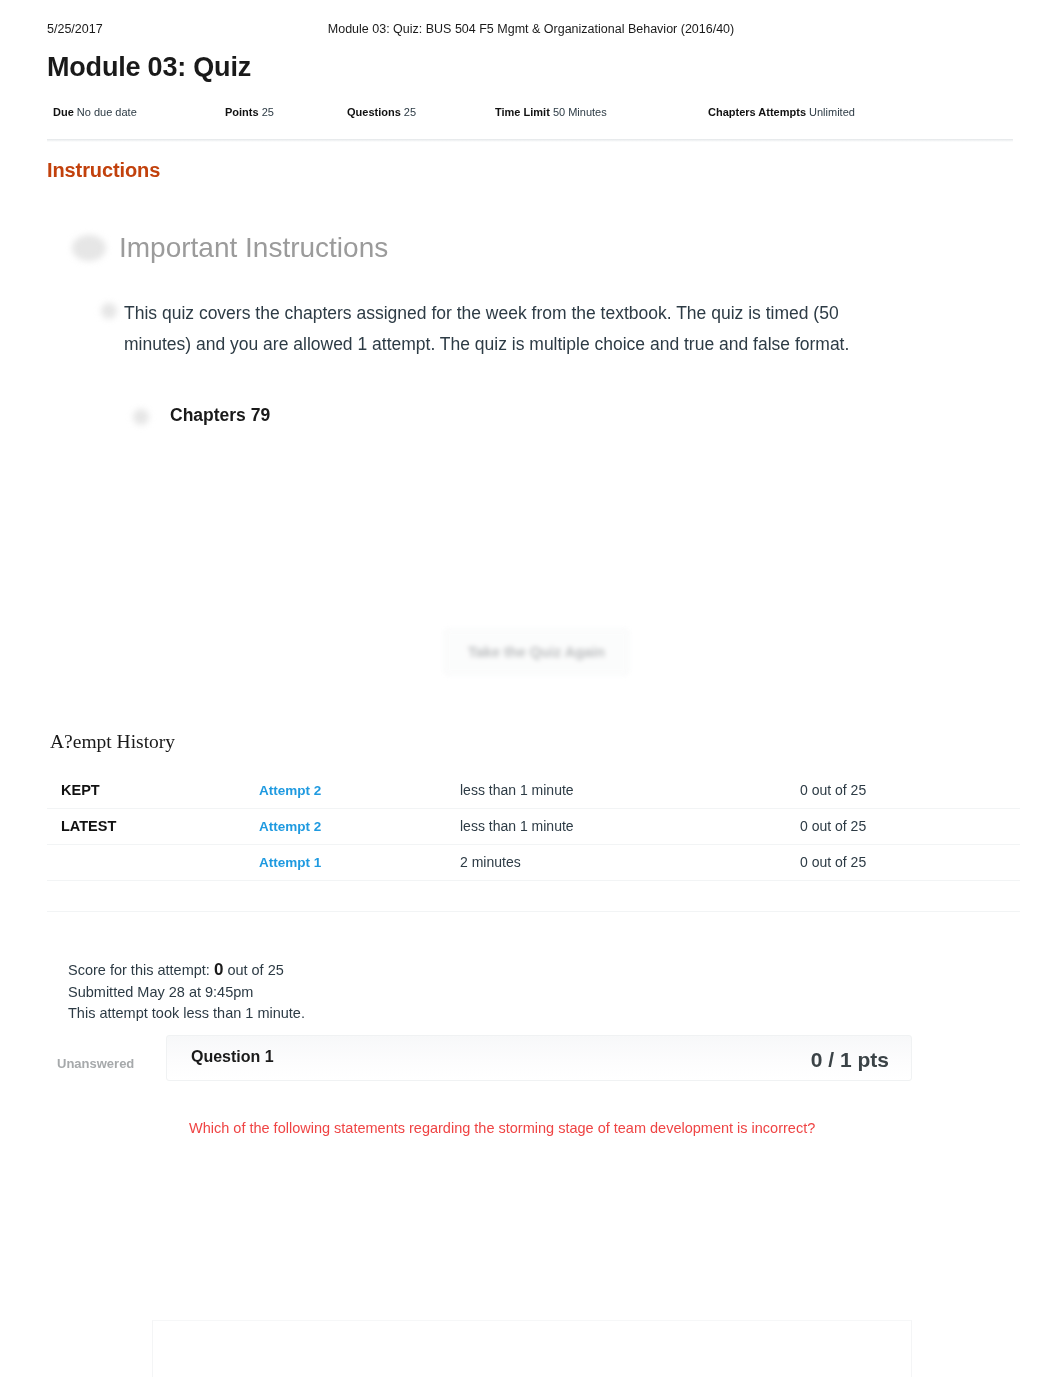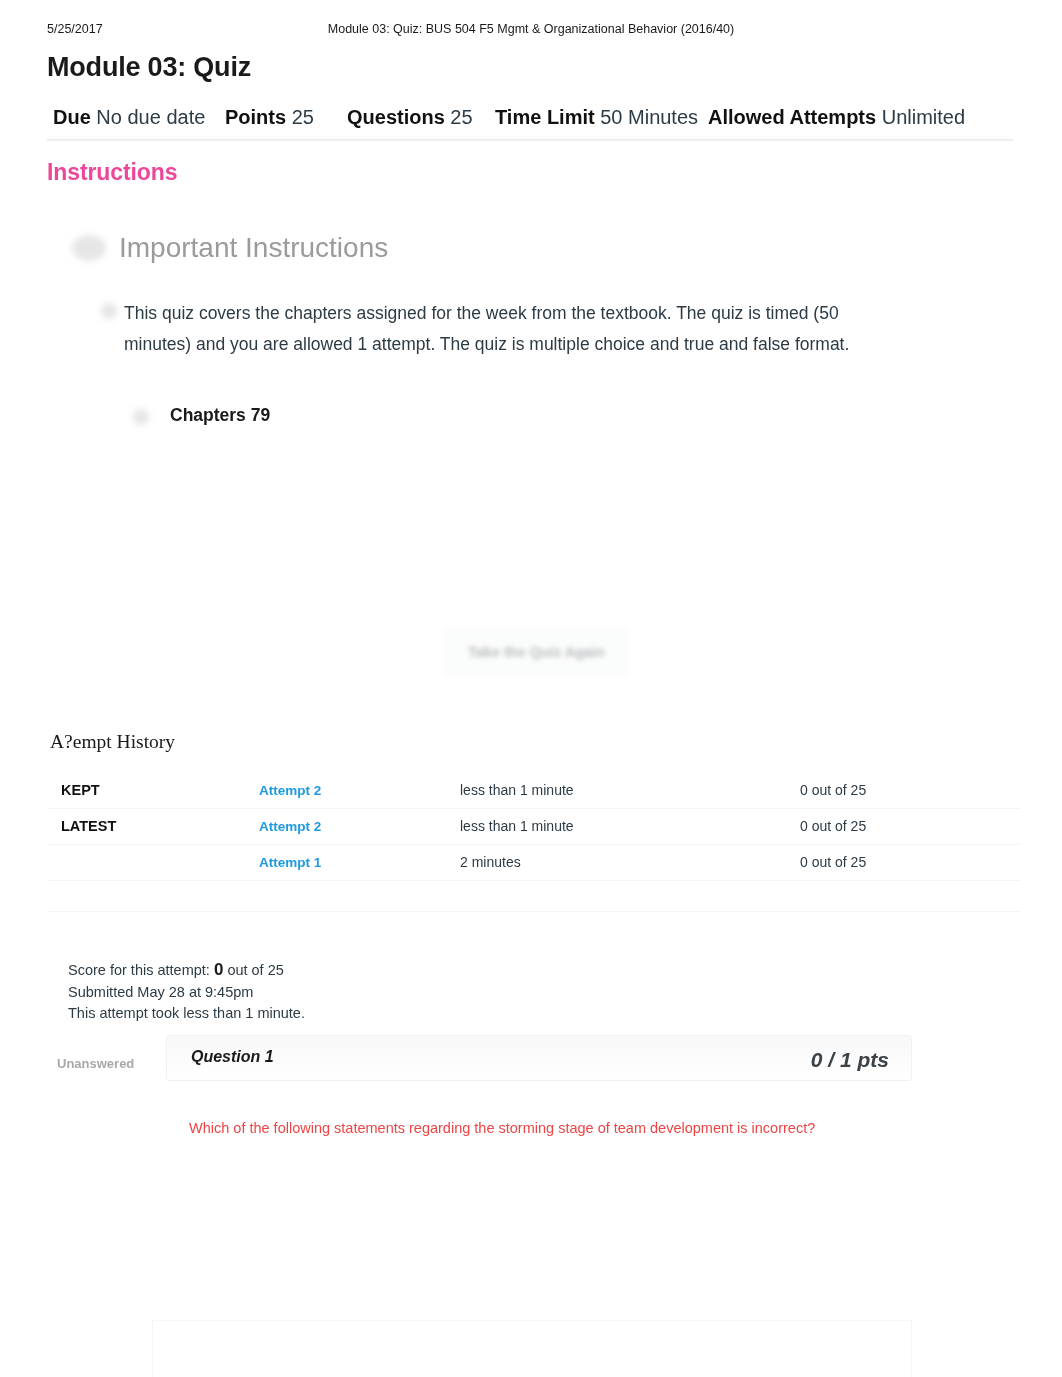--- a/index.html
+++ b/index.html
@@ -50,21 +50,21 @@
     color: #1a1a1a;
   }
 
   
   .meta-row {
     position: absolute;
     left: 47px;
     top: 106px;
     width: 960px;
     height: 24px;
-    font-size: 20px;
+    font-size: 11px;
     color: #2d3b45;
     white-space: nowrap;
   }
   .meta-item {
     position: absolute;
     top: 0;
   }
   .meta-item .mk {
     font-weight: bold;
     color: #111;
@@ -85,23 +85,23 @@
     width: 966px;
     height: 3px;
     background: linear-gradient(to bottom, rgba(222,226,229,0.85), rgba(255,255,255,0));
   }
 
   
   .instructions-heading {
     position: absolute;
     left: 47px;
     top: 159px;
-    font-size: 23px;
-    font-weight: bold;
-    color: #ec4899;
+    font-size: 20px;
+    font-weight: bold;
+    color: #c2410c;
     letter-spacing: -0.1px;
   }
 
   
   .imp-title {
     position: absolute;
     left: 119px;
     top: 232px;
     font-size: 28px;
     color: #9b9b9b;
@@ -251,21 +251,20 @@
   .q-header {
     position: absolute;
     left: 166px;
     top: 1035px;
     width: 746px;
     height: 46px;
     background: linear-gradient(to bottom, #f7f8f9 0%, #fcfcfd 55%, #ffffff 100%);
     border: 1px solid #f0f2f3;
     border-radius: 3px;
     box-sizing: border-box;
-    font-style: italic;
   }
   .q-header .q-label {
     position: absolute;
     left: 24px;
     top: 12px;
     font-size: 16px;
     font-weight: bold;
     color: #1a1a1a;
   }
   .q-header .q-pts {
@@ -320,21 +319,21 @@
   </span>
   <span class="meta-item mi-2">
     <span class="mk">Questions</span>
     <span class="mv">25</span>
   </span>
   <span class="meta-item mi-3">
     <span class="mk">Time Limit</span>
     <span class="mv">50 Minutes</span>
   </span>
   <span class="meta-item mi-4">
-    <span class="mk">Allowed Attempts</span>
+    <span class="mk">Chapters Attempts</span>
     <span class="mv">Unlimited</span>
   </span>
 </div>
 <div class="meta-underline"></div>
 
 <div class="instructions-heading">Instructions</div>
 
 <div class="blob blob-1"></div>
 <div class="imp-title">Important Instructions</div>
 

